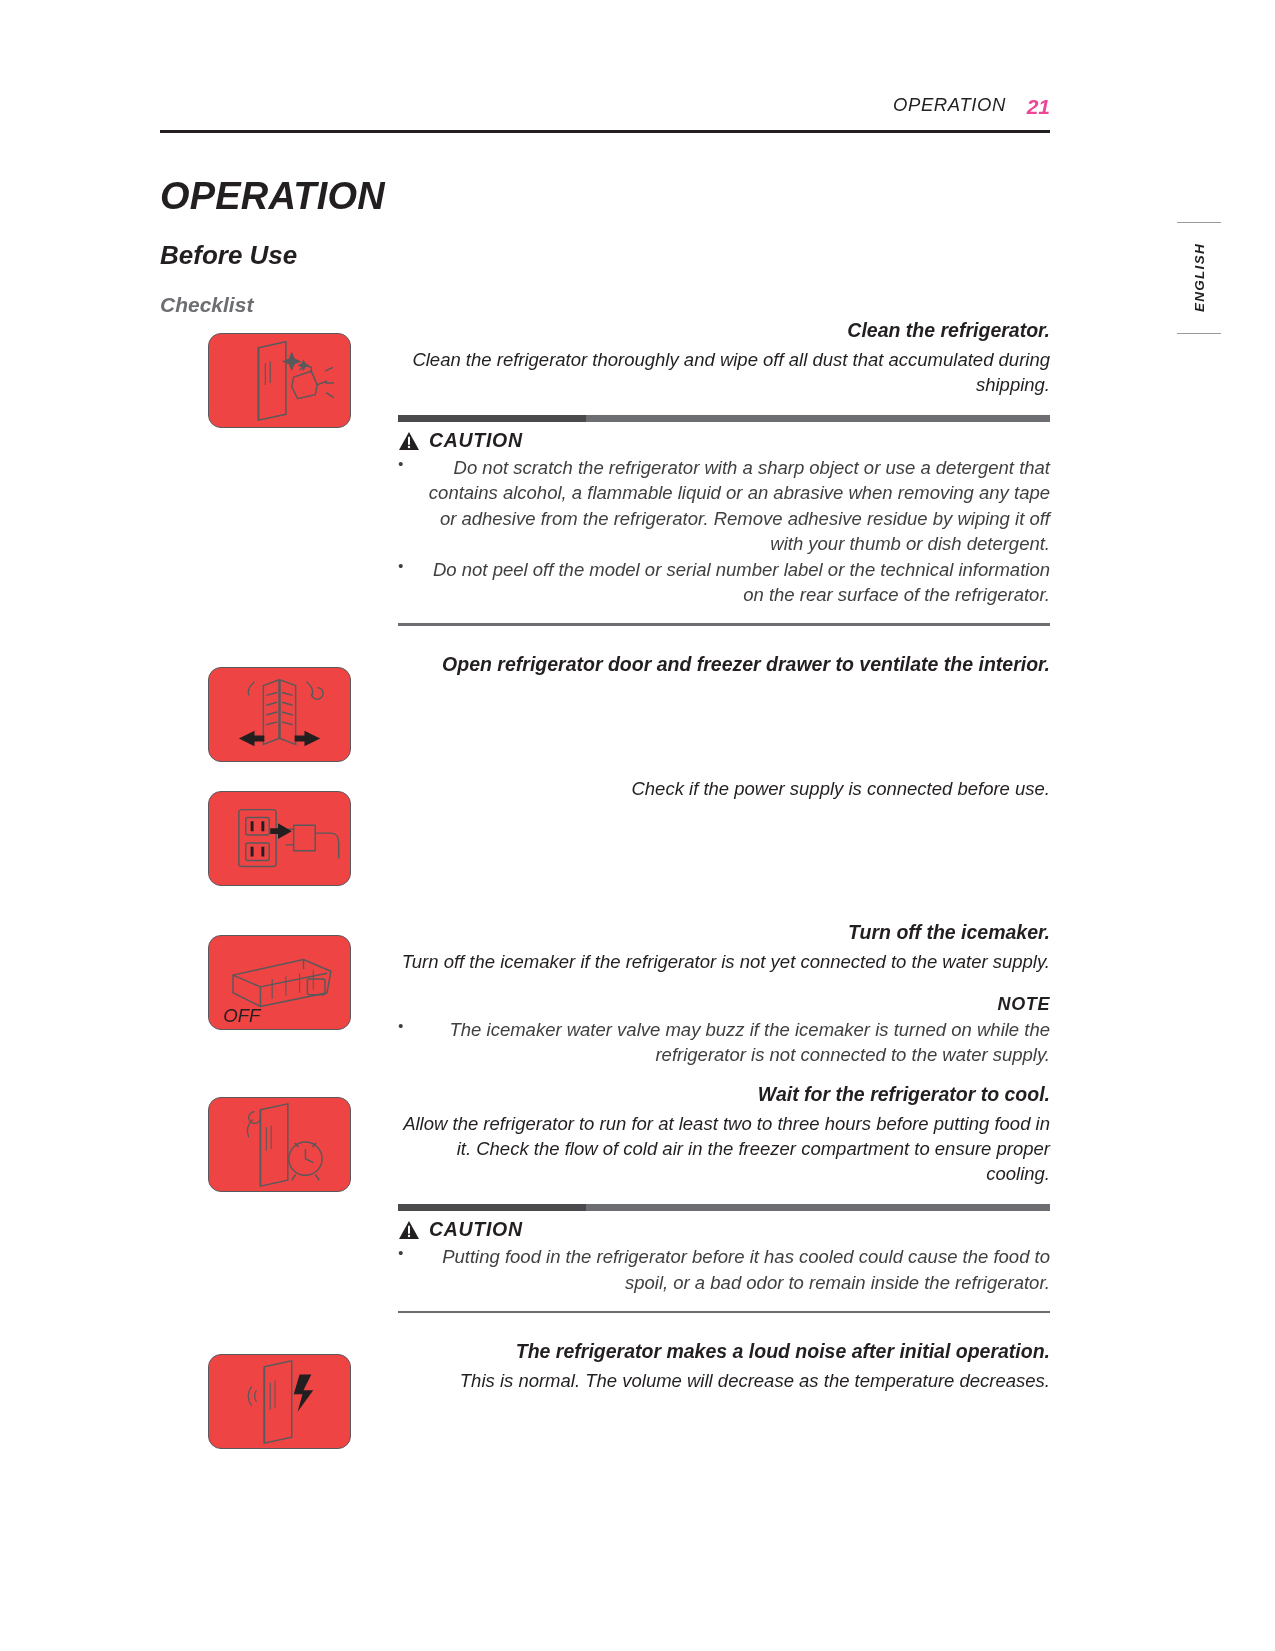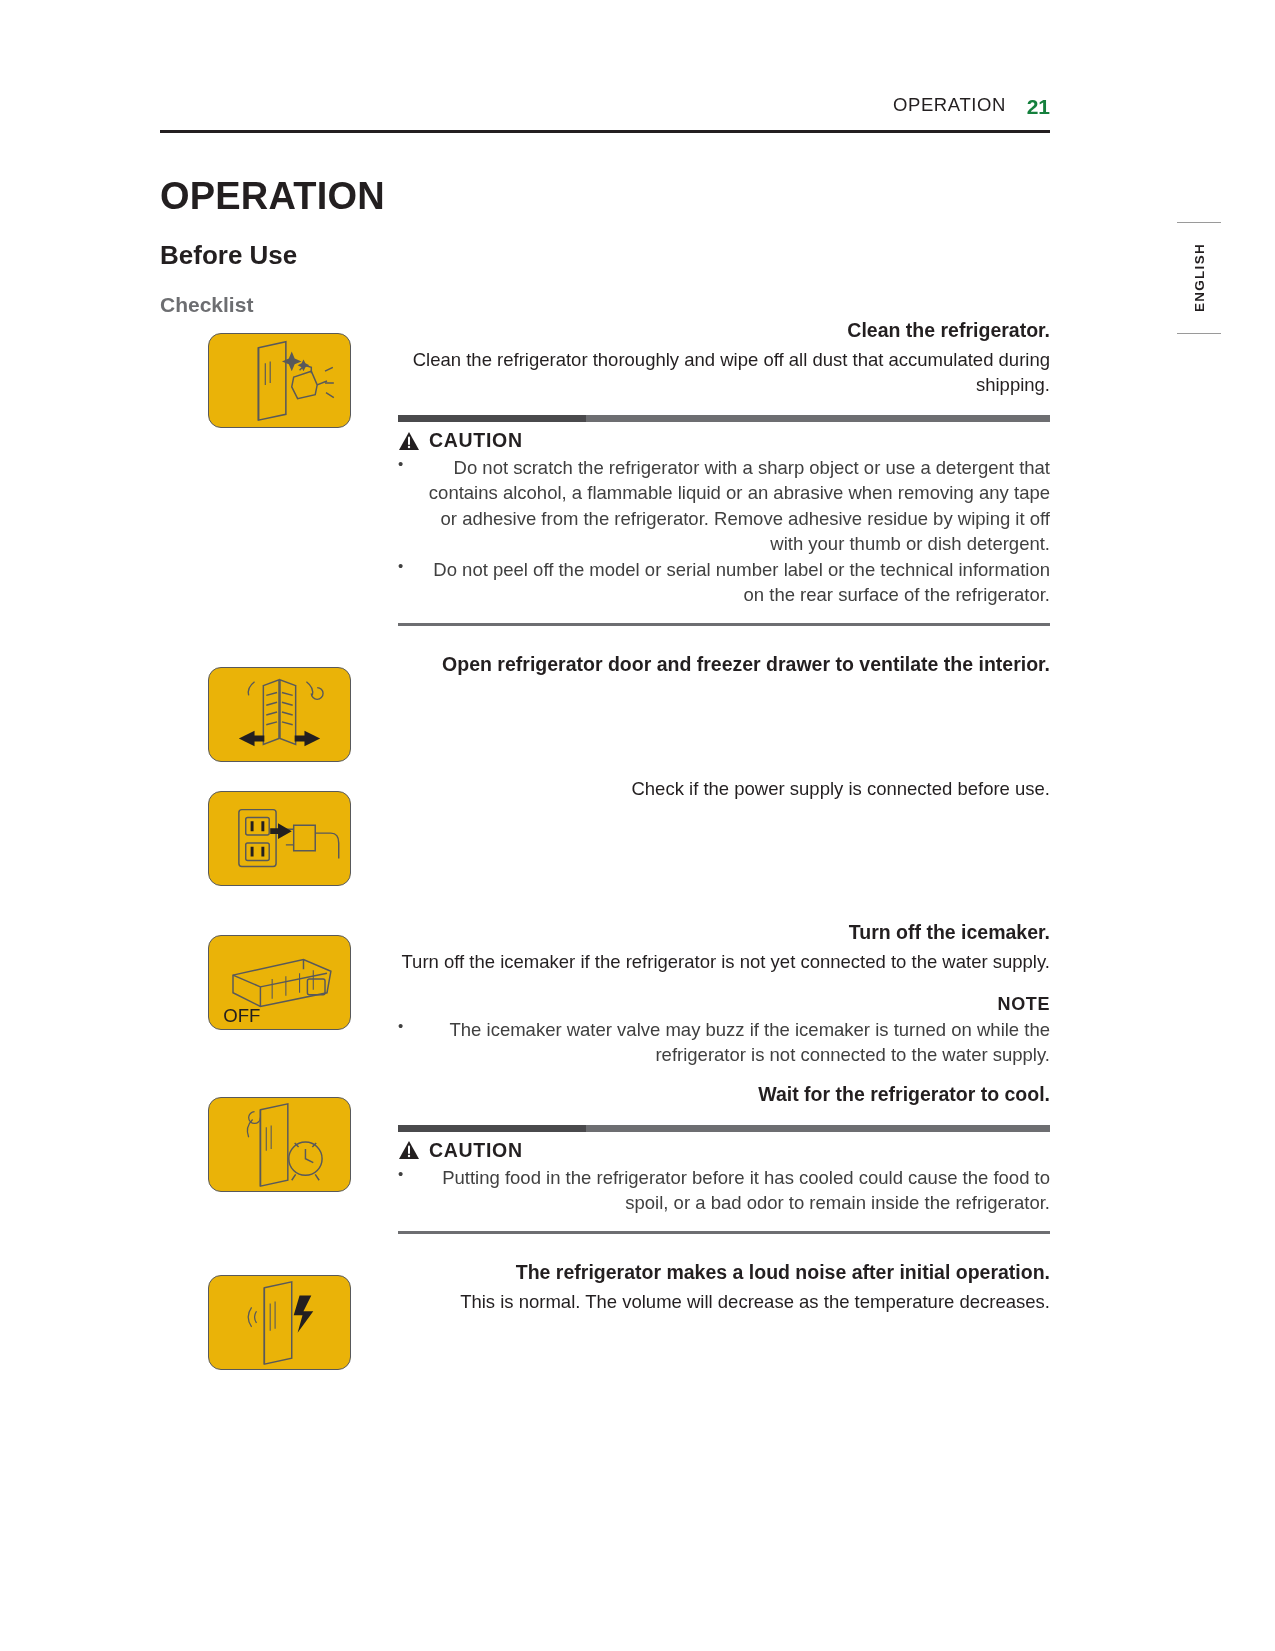--- a/index.html
+++ b/index.html
@@ -12,20 +12,21 @@
     font-family: "Liberation Sans", sans-serif;
     color: #231f20;
     position: relative;
     overflow: hidden;
   }
 
   .page {
     position: relative;
     width: 1275px;
     height: 1651px;
+    font-style: italic;
   }
 
   
   .page-header {
     position: absolute;
     top: 96px;
     left: 160px;
     width: 890px;
     height: 40px;
     display: flex;
@@ -36,21 +37,21 @@
   .header-section {
     font-size: 18.5px;
     font-weight: 400;
     letter-spacing: 0.6px;
     color: #231f20;
     line-height: 1;
   }
   .header-page-number {
     font-size: 21px;
     font-weight: 700;
-    color: #15803d;
+    color: #ec4899;
     line-height: 1;
     min-width: 26px;
     text-align: right;
   }
   .header-rule {
     position: absolute;
     top: 130px;
     left: 160px;
     width: 890px;
     height: 3px;
@@ -127,21 +128,21 @@
     flex: 1 1 auto;
     padding-left: 0px;
     text-align: right;
   }
 
   .thumb {
     width: 143px;
     height: 95px;
     border: 1.6px solid #58595b;
     border-radius: 13px;
-    background: #eab308;
+    background: #ef4444;
     margin-left: 48px;
     position: relative;
     overflow: hidden;
   }
   .thumb svg { display: block; width: 100%; height: 100%; }
 
   h3.item-title {
     margin: 0 0 4px 0;
     font-size: 19.5px;
     font-weight: 700;
@@ -399,20 +400,21 @@
               <circle cx="98" cy="62" r="17"></circle>
               <path d="M98 52 L98 62 L106 66"></path>
               <path d="M87 46 L91 50 M109 46 L105 50"></path>
               <path d="M88 78 L84 84 M108 78 L112 84"></path>
             </g>
           </svg>
         </div>
       </div>
       <div class="text-col">
         <h3 class="item-title">Wait for the refrigerator to cool.</h3>
+        <p class="item-body">Allow the refrigerator to run for at least two to three hours before putting food in it. Check the flow of cold air in the freezer compartment to ensure proper cooling.</p>
 
         <div class="callout">
           <div class="callout-bar">
             <div class="seg-dark"></div>
             <div class="seg-light"></div>
           </div>
           <div class="callout-head">
             <svg class="warn-tri" viewBox="0 0 22 20" xmlns="http://www.w3.org/2000/svg">
               <path d="M11 1 L21 19 L1 19 Z" fill="#231f20"></path>
               <path d="M11 6.5 L11 13" stroke="#ffffff" stroke-width="2" stroke-linecap="round"></path>

